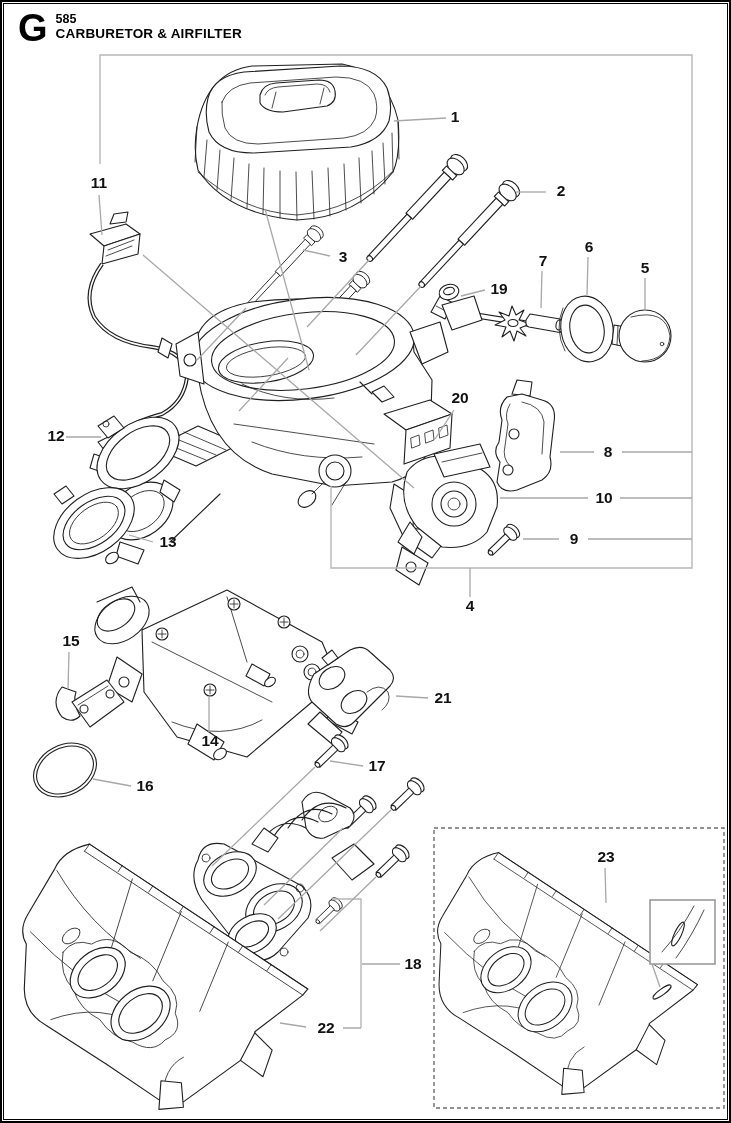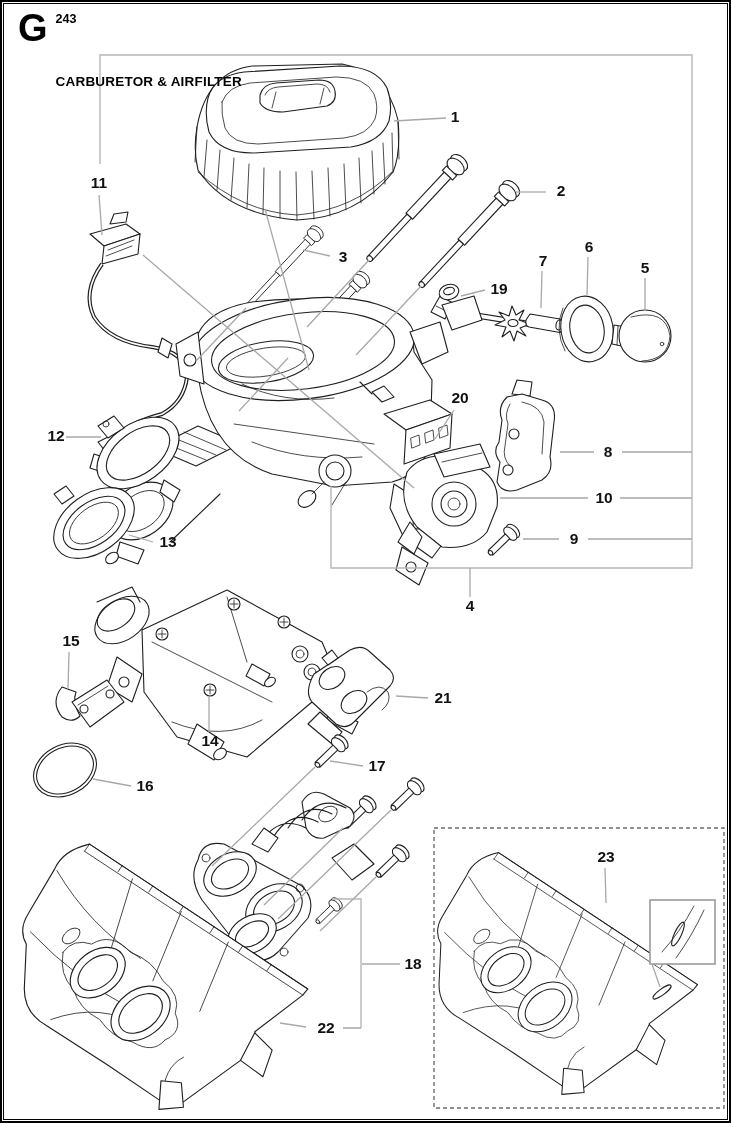--- a/index.html
+++ b/index.html
@@ -2,39 +2,39 @@
 <html><head>
 <meta charset="utf-8">
 <style>
   html,body{margin:0;padding:0;background:#fff;font-family:"Liberation Sans",sans-serif;}
   .page{position:relative;width:731px;height:1123px;background:#fff;box-sizing:border-box;border:2px solid #000;overflow:hidden;}
   .page::after{content:"";position:absolute;inset:1px;border:1px solid #000;pointer-events:none;}
   .hdr{position:absolute;left:16px;top:8px;display:flex;align-items:flex-start;z-index:5;}
   .hdr .g{font-size:38px;font-weight:bold;line-height:36px;letter-spacing:-1px;color:#000;}
   .hdr .ht{margin-left:9px;padding-top:2px;}
   .hdr .model{font-size:12.5px;font-weight:bold;color:#000;line-height:14px;}
-  .hdr .title{font-size:13.5px;font-weight:bold;color:#000;line-height:15px;letter-spacing:.2px;margin-top:48px;}
+  .hdr .title{font-size:13.5px;font-weight:bold;color:#000;line-height:15px;letter-spacing:.2px;}
   svg{position:absolute;left:0;top:0;}
   .ol{stroke:#1f1f1f;fill:none;stroke-width:1.1;stroke-linejoin:round;stroke-linecap:round;}
   .fw{stroke:#1f1f1f;fill:#fff;stroke-width:1.1;stroke-linejoin:round;stroke-linecap:round;}
   .thin{stroke-width:.8;}
   .ld{stroke:#a8a8a8;fill:none;stroke-width:1.3;}
   .fr{stroke:#b7b7b7;fill:none;stroke-width:1.4;}
   .dash{stroke:#6e6e6e;fill:none;stroke-width:1.4;stroke-dasharray:4 3;}
   .callout{font-family:"Liberation Sans",sans-serif;font-size:15.5px;font-weight:bold;fill:#111;text-anchor:middle;}
 </style>
 </head>
 <body>
 
 <div class="page">
 
   <div class="hdr">
     <span class="g">G</span>
     <div class="ht">
-      <div class="model">243</div>
+      <div class="model">585</div>
       <div class="title">CARBURETOR &amp; AIRFILTER</div>
     </div>
   </div>
 
   <svg width="731" height="1123" viewBox="0 0 731 1123">
     <defs>
       <g id="boltL">
         <ellipse class="fw" cx="-3" cy="0" rx="6.5" ry="10"></ellipse>
         <ellipse class="fw" cx="2" cy="0" rx="6.5" ry="10"></ellipse>
         <path class="fw" d="M8,-7 L14,-7 L14,7 L8,7 Z"></path>

